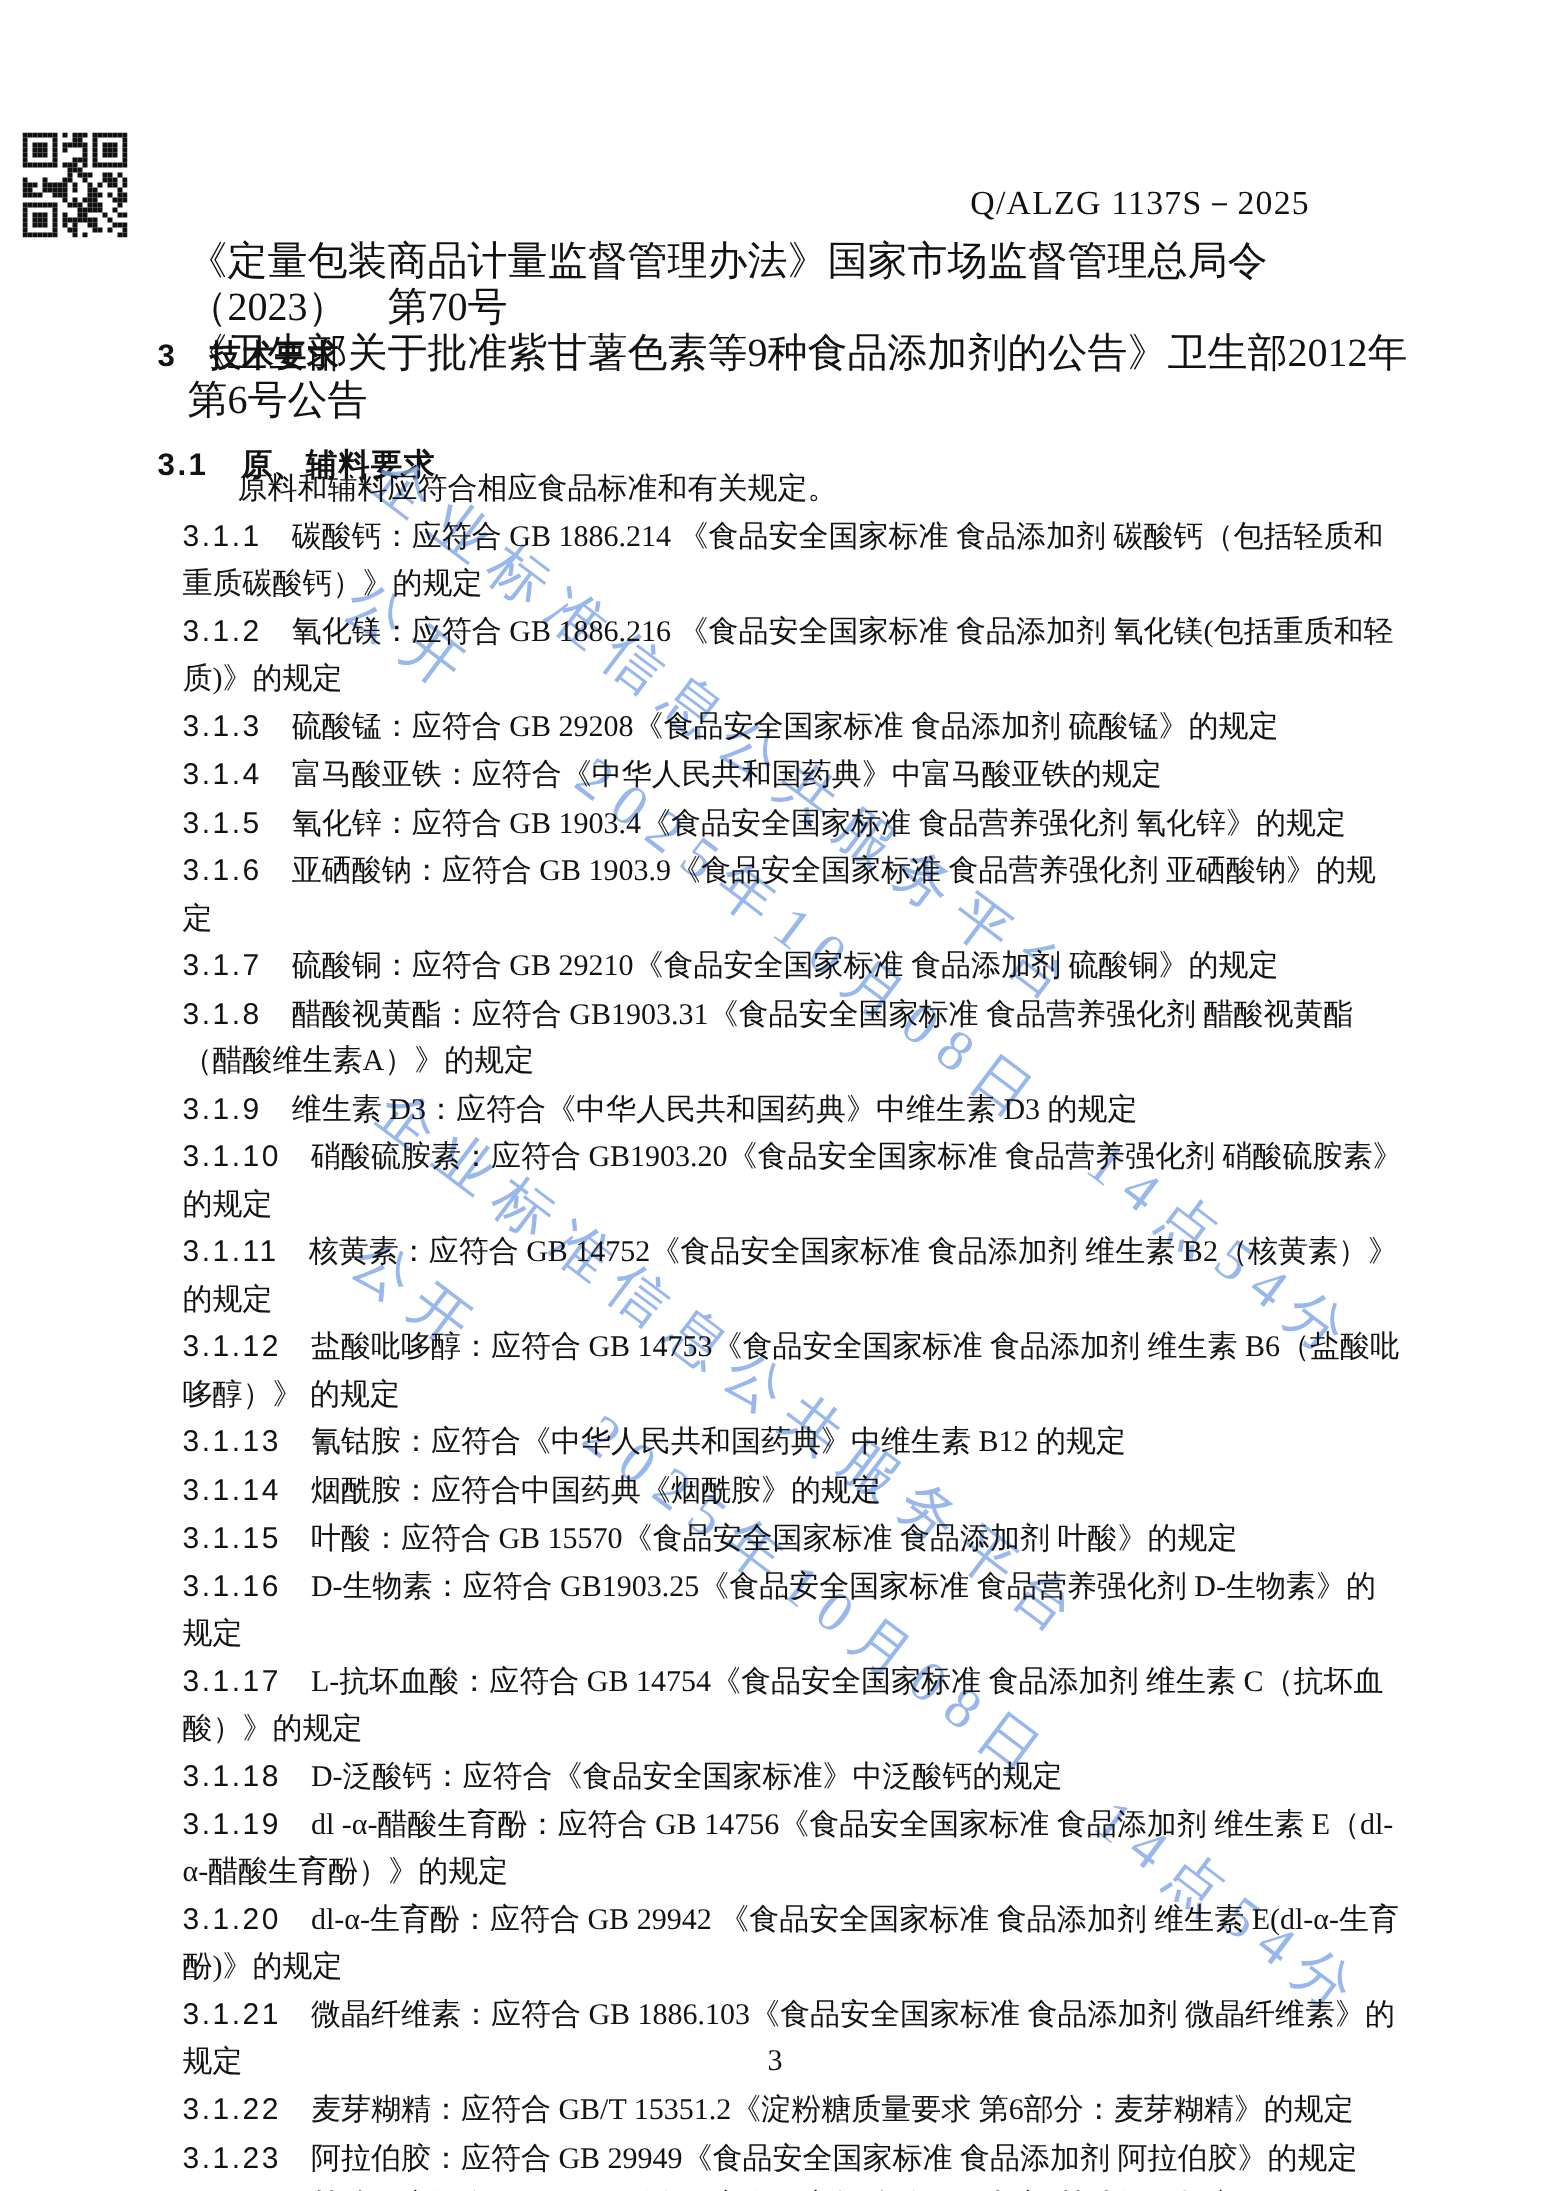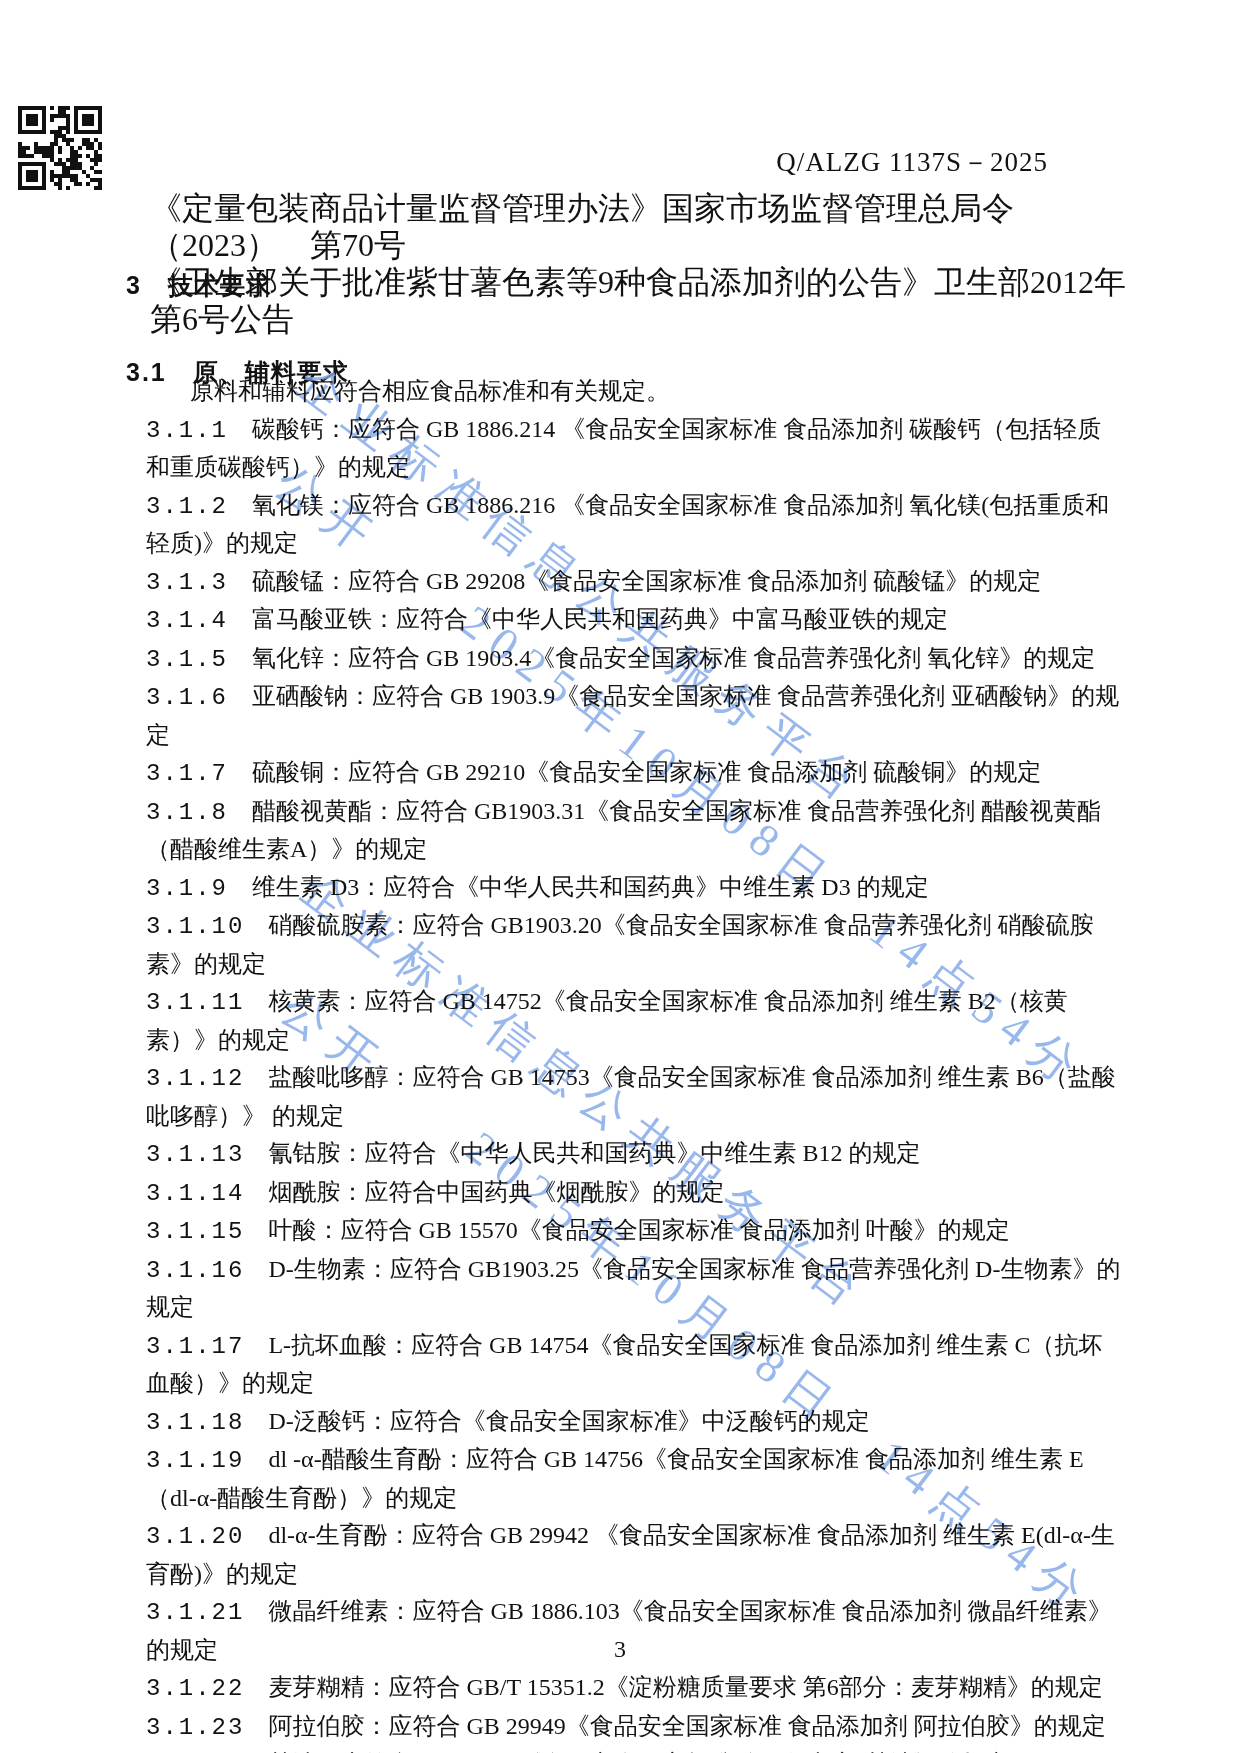--- a/index.html
+++ b/index.html
@@ -52,21 +52,21 @@
   .h31{top:317px;margin-top:40px;}
   .heading .hnum{margin-right:26px;letter-spacing:2px;}
   
   .body{
     position:absolute;left:146px;top:373px;width:978px;
     font-size:24px;line-height:37.5px;
     z-index:2;
   }
   .intro{text-indent:44px;}
   .item .num{
-    font-family:Liberation Mono, monospace;
+    font-family:Liberation Sans, sans-serif;
     letter-spacing:2px;
     margin-right:24px;
   }
   
   .pagenum{
     position:absolute;left:0;right:0;top:1636px;
     text-align:center;font-size:24px;
   }
 </style>
 </head>

